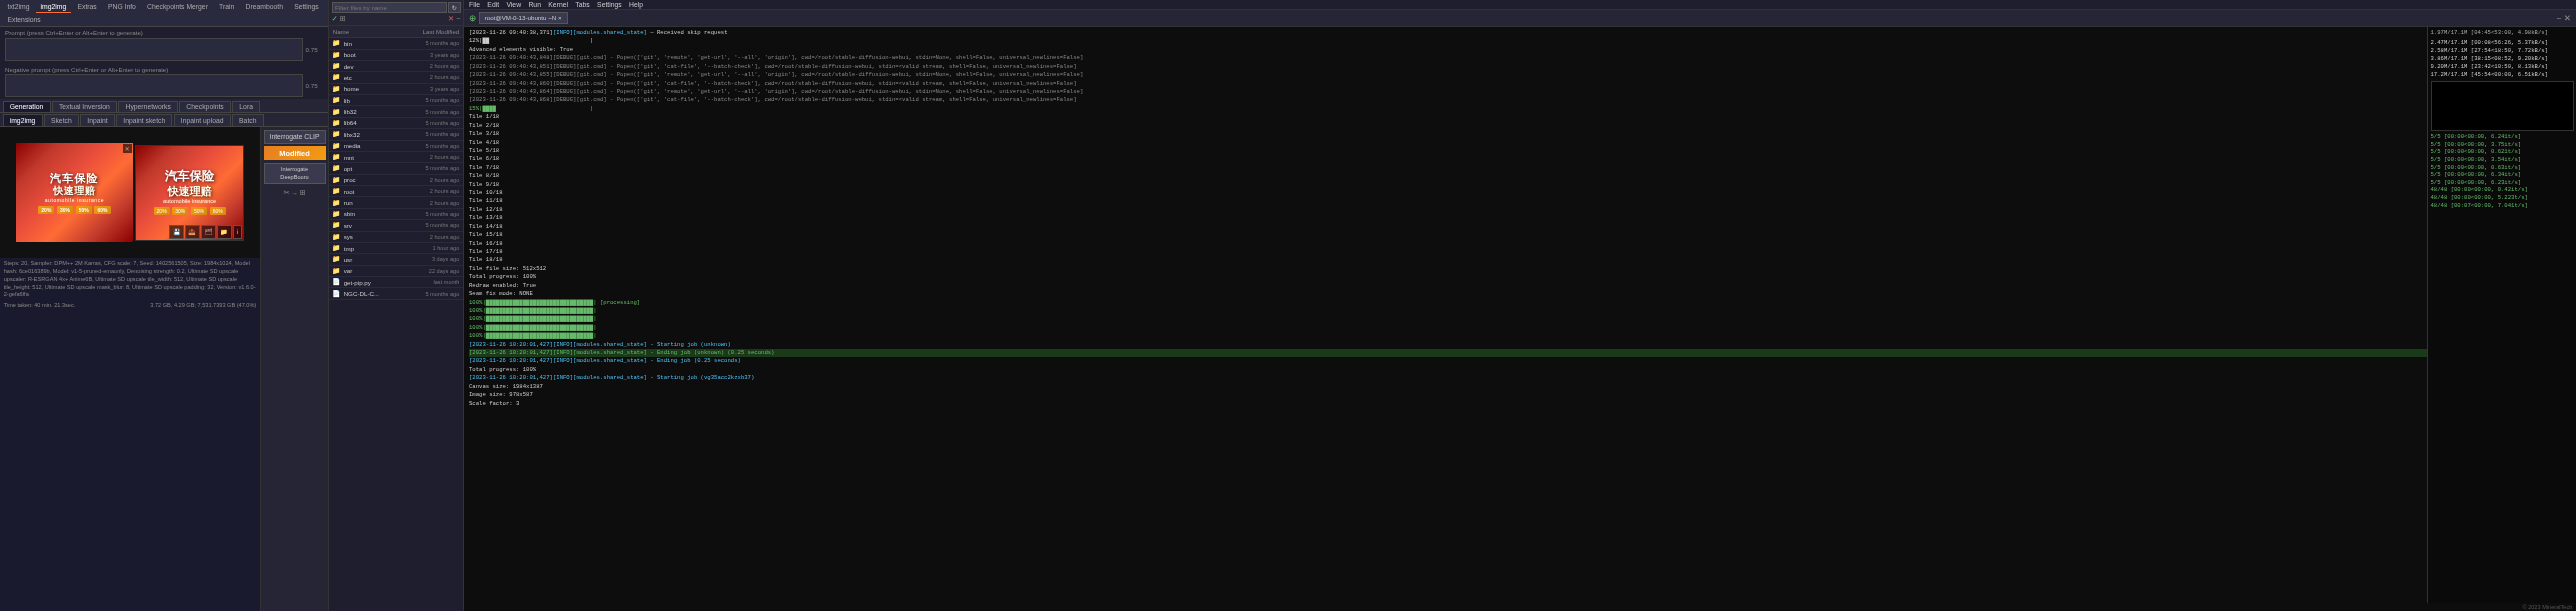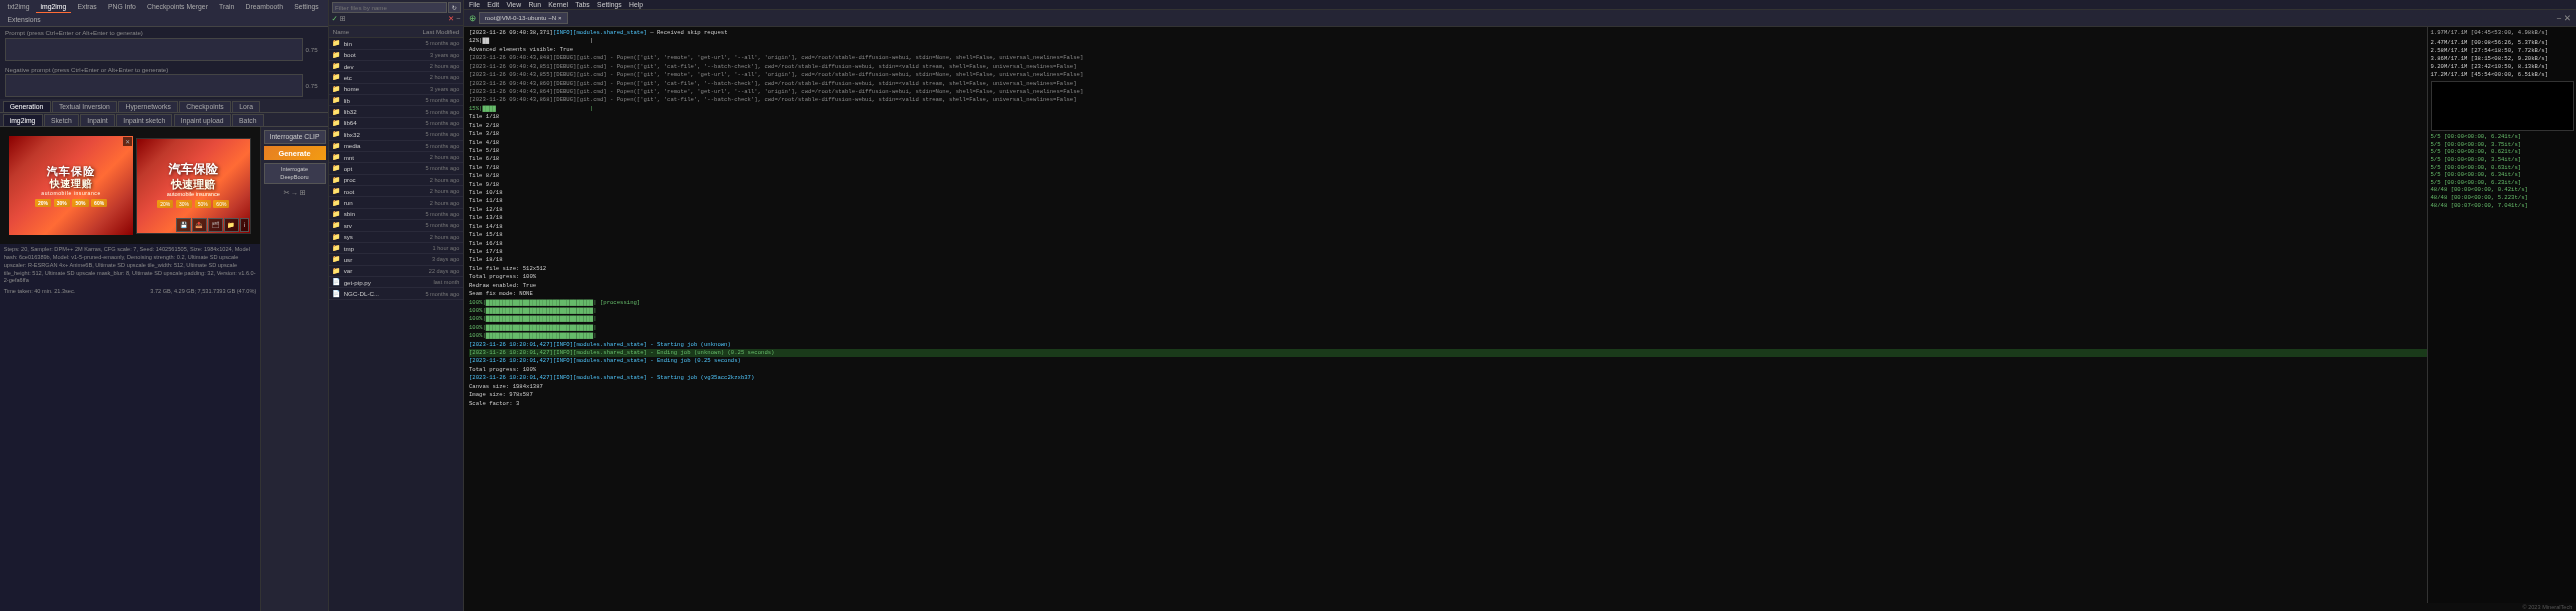--- a/index.html
+++ b/index.html
@@ -394,21 +394,21 @@
       <div class="img-tab">Sketch</div>
       <div class="img-tab">Inpaint</div>
       <div class="img-tab">Inpaint sketch</div>
       <div class="img-tab">Inpaint upload</div>
       <div class="img-tab">Batch</div>
     </div>
 
     <div style="display:flex; flex:1; overflow:hidden;">
       <div style="flex:1; display:flex; flex-direction:column; overflow:hidden;">
 
-        <div class="image-display" style="padding:9px; position:relative;">
+        <div class="image-display" style="padding:16px; position:relative;">
           <div class="generated-image">
 
             <div style="position:absolute; inset:0; background: linear-gradient(135deg, #8b0000 0%, #c0392b 20%, #e74c3c 40%, #ff6b35 60%, #c0392b 80%, #8b0000 100%);"></div>
             <div style="position:absolute; top:3.1px; left:3.1px; right:3.1px; bottom:3.1px; display:flex; flex-direction:column; align-items:center; justify-content:center; z-index:1;">
               <div style="font-size:11px; font-weight:900; color:#fff; text-shadow: 1.2px 1.2px 3.7px rgba(0,0,0,0.8); line-height:1.1; text-align:center; letter-spacing:1.2px;">汽车保险</div>
               <div style="font-size:10px; font-weight:900; color:#ffe; text-shadow: 1.2px 1.2px 3.7px rgba(0,0,0,0.8); line-height:1.1; text-align:center; letter-spacing:0.6px; margin-top:1.2px;">快速理赔</div>
               <div style="font-size:5px; color:#ffe; margin-top:1.2px; letter-spacing:0.6px;">automobile insurance</div>
               <div style="display:flex; gap:2.5px; margin-top:2.5px;">
                 <div style="background:linear-gradient(135deg,#f39c12,#d68910); color:#fff; font-size:5px; padding:1.2px 3.1px; border-radius:1.2px; font-weight:bold;">20%</div>
                 <div style="background:linear-gradient(135deg,#f39c12,#d68910); color:#fff; font-size:5px; padding:1.2px 3.1px; border-radius:1.2px; font-weight:bold;">30%</div>
@@ -444,21 +444,21 @@
 
         <div class="steps-info">Steps: 20, Sampler: DPM++ 2M Karras, CFG scale: 7, Seed: 1402561505, Size: 1984x1024, Model hash: 6ce016389b, Model: v1-5-pruned-emaonly, Denoising strength: 0.2, Ultimate SD upscale upscaler: R-ESRGAN 4x+ Anime6B, Ultimate SD upscale tile_width: 512, Ultimate SD upscale tile_height: 512, Ultimate SD upscale mask_blur: 8, Ultimate SD upscale padding: 32, Version: v1.6.0-2-gefa6ffa</div>
         <div class="time-info">
           <span>Time taken: 40 min. 21.3sec.</span>
           <span style="float:right;">3.72 GB, 4.29 GB; 7,531.7393 GB (47.0%)</span>
         </div>
       </div>
 
       <div style="width:68px; min-width:68px; background:#252535; border-left:0.6px solid #333; padding:2.5px; display:flex; flex-direction:column; gap:2.5px; overflow-y:auto;">
         <button class="btn-interrogate">Interrogate CLIP</button>
-        <button class="btn-generate">Generate</button>
+        <button class="btn-generate">Modified</button>
         <button class="btn-interrogate" style="font-size:5.6px; line-height:1.3;">Interrogate
 DeepBooru</button>
         <div style="display:flex; gap:1.2px; justify-content:center; margin-top:1.2px;">
           <button class="mid-icon" style="font-size:7.4px; background:none; border:none; cursor:pointer; color:#888;">✂</button>
           <button class="mid-icon" style="font-size:7.4px; background:none; border:none; cursor:pointer; color:#888;">→</button>
           <button class="mid-icon" style="font-size:7.4px; background:none; border:none; cursor:pointer; color:#888;">⊞</button>
         </div>
       </div>
     </div>
   </div>

